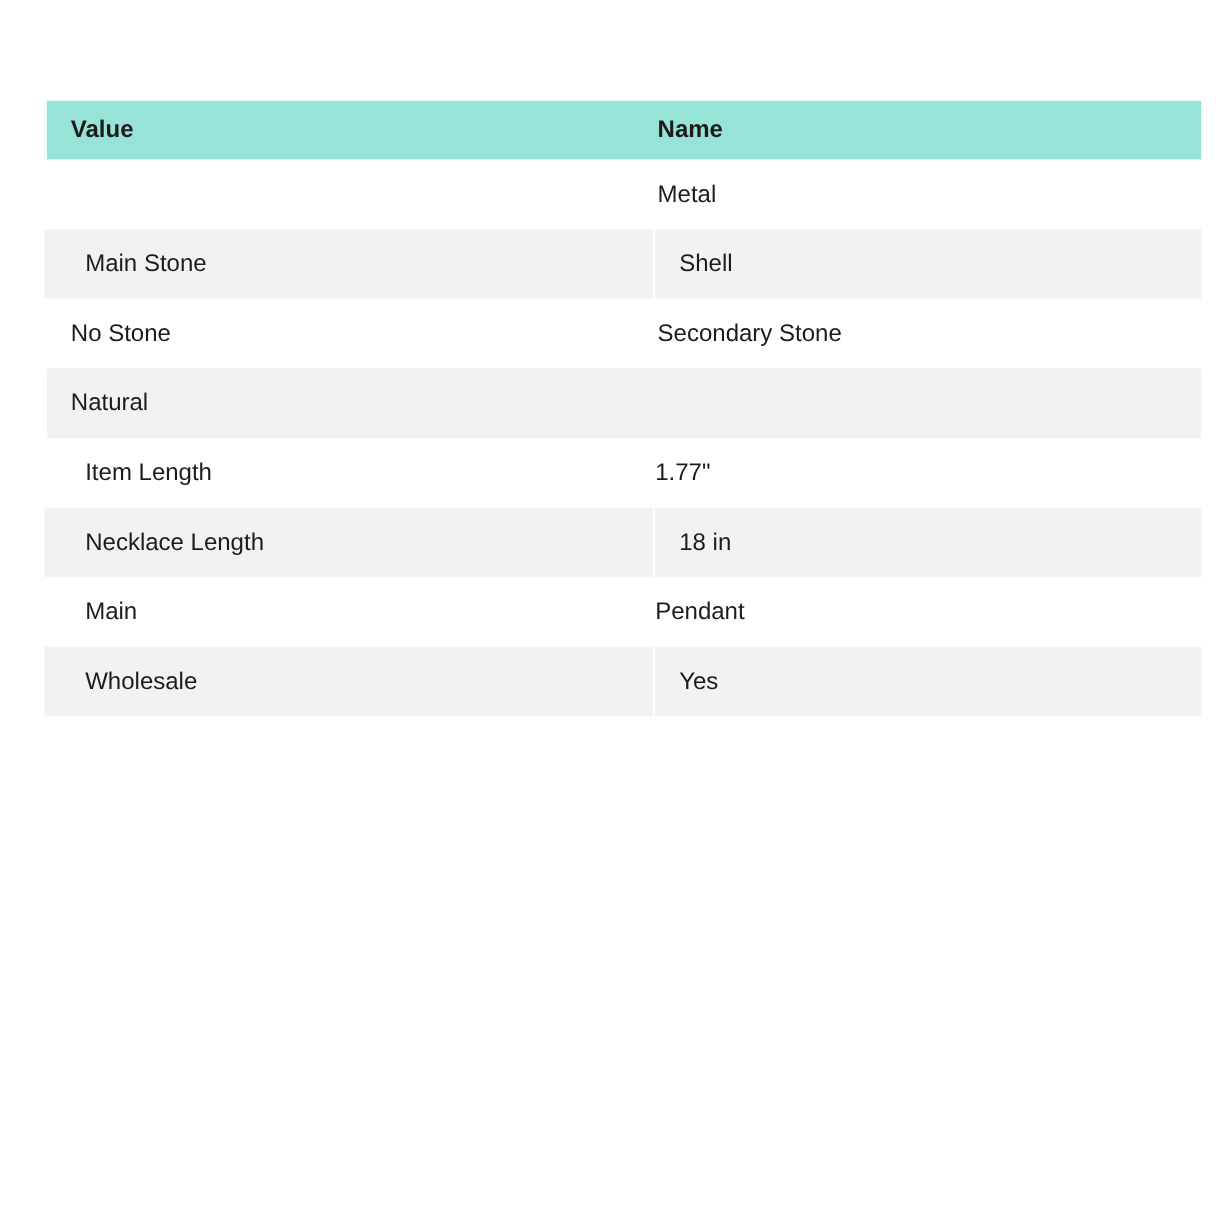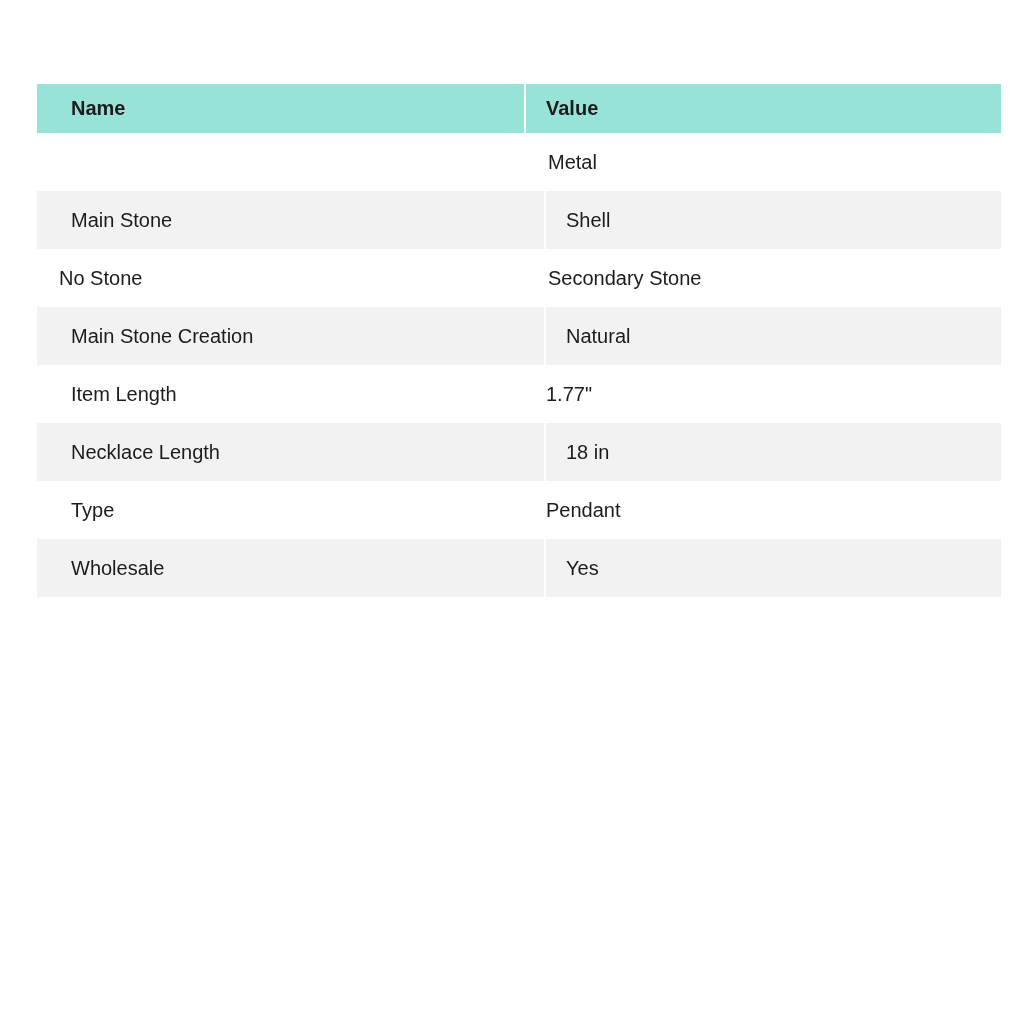--- a/index.html
+++ b/index.html
@@ -54,49 +54,48 @@
     flex: 1 1 auto;
     padding-left: 20px;
     border-left: 2px solid var(--divider-color, #ffffff);
   }
 </style>
 </head>
 <body>
 
 <div class="spec-table">
   <div class="thead">
+    <div class="cell value-col">Value</div>
     <div class="cell name-col">Name</div>
-    <div class="cell value-col">Value</div>
   </div>
   <div id="tbody">
       <div class="trow">
         <div class="cell name-col">Metal</div>
       </div>
       <div class="trow alt">
         <div class="cell name-col">Main Stone</div>
         <div class="cell value-col">Shell</div>
       </div>
       <div class="trow">
         <div class="cell value-col">No Stone</div>
         <div class="cell name-col">Secondary Stone</div>
       </div>
       <div class="trow alt">
-        <div class="cell name-col">Main Stone Creation</div>
         <div class="cell value-col">Natural</div>
       </div>
       <div class="trow">
         <div class="cell name-col">Item Length</div>
         <div class="cell value-col">1.77"</div>
       </div>
       <div class="trow alt">
         <div class="cell name-col">Necklace Length</div>
         <div class="cell value-col">18 in</div>
       </div>
       <div class="trow">
-        <div class="cell name-col">Type</div>
+        <div class="cell name-col">Main</div>
         <div class="cell value-col">Pendant</div>
       </div>
       <div class="trow alt">
         <div class="cell name-col">Wholesale</div>
         <div class="cell value-col">Yes</div>
       </div>
     </div>
 </div>
 
 </body></html>

